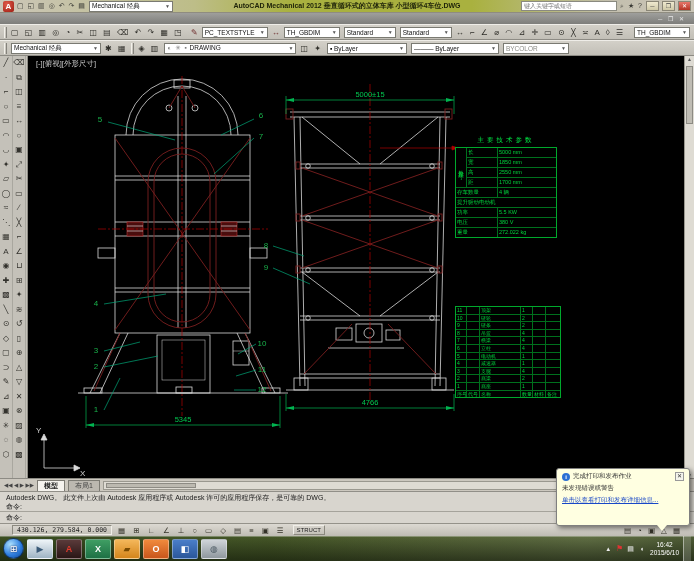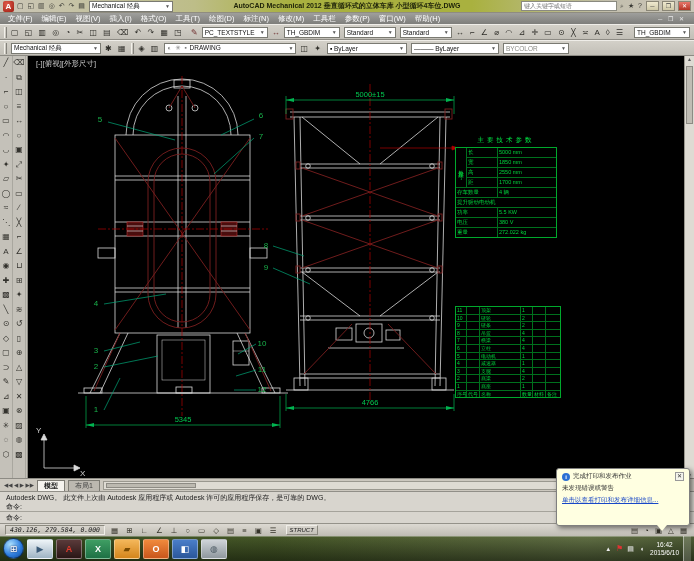--- a/index.html
+++ b/index.html
@@ -63,21 +63,21 @@
   .tab{height:11px;line-height:10px;padding:0 6px;border:1px solid #7d7b74;border-bottom:none;}
   .tab.active{background:#f5f3ee;font-weight:bold;}
   .tab.idle{background:#bcb8b0;color:#444;}
   #h-scroll{flex:1;height:9px;background:#dedbd3;border:1px solid #9a988f;position:relative;}
   #h-thumb{position:absolute;left:2px;top:1px;width:90px;height:5px;background:#bcb9b0;border:1px solid #8d8b84;}
   #cmdline{left:0;top:491px;width:694px;height:32px;background:#d8d5ce;border-top:1px solid #918f88;
     font-size:7px;color:#1a1a1a;}
   #cmd-history{padding:1px 4px 0 6px;height:20px;line-height:9px;border-bottom:1px solid #a5a39b;overflow:hidden;}
   #cmd-input{padding:1px 4px 0 6px;line-height:9px;}
   #statusbar{left:0;top:523px;width:694px;height:13px;background:linear-gradient(#dcd9d2,#bfbcb4);
-    border-top:1px solid #94928a;display:flex;align-items:center;gap:6px;padding:0 5px;font-size:7px;color:#222;font-style:italic;}
+    border-top:1px solid #94928a;display:flex;align-items:center;gap:6px;padding:0 12px;font-size:7px;color:#222;}
   #coords{border:1px solid;border-color:#8b897f #f0eee8 #f0eee8 #8b897f;padding:0 4px;height:10px;line-height:9px;font-family:"DejaVu Sans Mono",monospace;font-size:6.5px;}
   #toggles{font-size:7.5px;letter-spacing:3px;color:#343229;}
   #struct-btn{border:1px solid;border-color:#f0eee8 #8b897f #8b897f #f0eee8;padding:0 3px;height:10px;line-height:9px;font-size:6px;}
   #status-right{margin-left:auto;font-size:7.5px;letter-spacing:2px;color:#343229;}
   
   #taskbar{left:0;top:536px;width:694px;height:25px;display:flex;align-items:center;gap:3px;padding:0 3px;
     background:linear-gradient(rgba(30,40,20,.45),rgba(10,16,6,.72));box-shadow:inset 0 1px 0 rgba(255,255,255,.3);}
   #start-orb{width:21px;height:21px;border-radius:50%;
     background:radial-gradient(circle at 35% 30%,#aee2ff,#2f7fe0 55%,#0a3f8a);
     border:1px solid rgba(0,0,0,.5);color:#fff;font-size:9px;line-height:20px;text-align:center;text-shadow:0 0 2px #003;}
@@ -113,35 +113,20 @@
     </div>
     <span id="win-title">AutoCAD Mechanical 2012  垂直循环式的立体车库 小型循环4车位.DWG</span>
     <input id="search-box" placeholder="键入关键字或短语" style="">
     <span class="tinyicons">⌕ ★ ?</span>
     <span class="winbtn">─</span>
     <span class="winbtn">❒</span>
     <span class="winbtn close">✕</span>
   </div>
 
   <div id="menubar" class="abs">
-    <span id="menubar-items" style="display:flex;gap:9px;">
-        <span>文件(F)</span>
-        <span>编辑(E)</span>
-        <span>视图(V)</span>
-        <span>插入(I)</span>
-        <span>格式(O)</span>
-        <span>工具(T)</span>
-        <span>绘图(D)</span>
-        <span>标注(N)</span>
-        <span>修改(M)</span>
-        <span>工具栏</span>
-        <span>参数(P)</span>
-        <span>窗口(W)</span>
-        <span>帮助(H)</span>
-      </span>
     <span class="sp"></span>
     <span id="doc-controls">─ ❒ ✕</span>
   </div>
 
   <div class="toolbar abs" style="top:24px;">
     <span class="grip"></span>
     <span class="tbicons" style="width:176px;">▢ ◱ ▥ ◎ ◔ ✂ ◫ ▤ ⌫ ↶ ↷ ▦ ◳ ☷ ▩</span>
     <span class="tbico">✎</span>
     <div class="combo" style="width:66px;">
       <span>PC_TEXTSTYLE</span>

